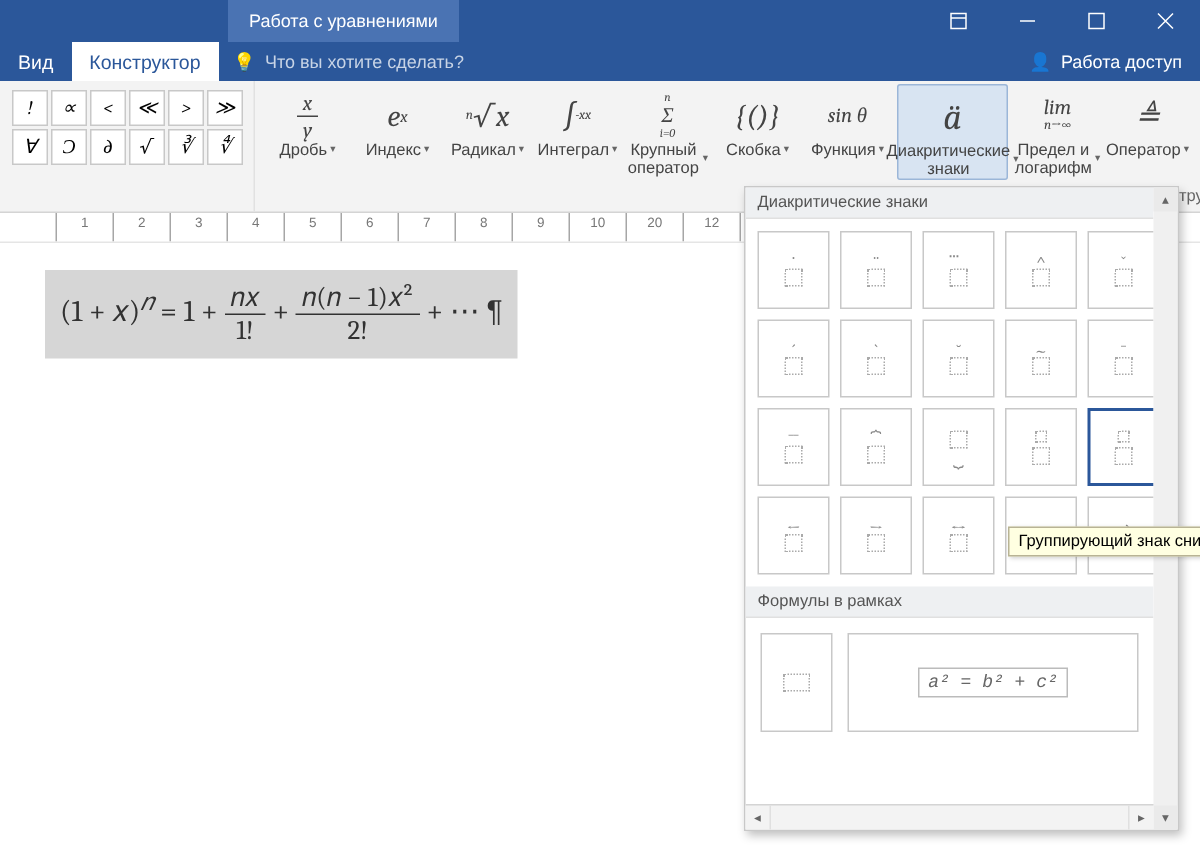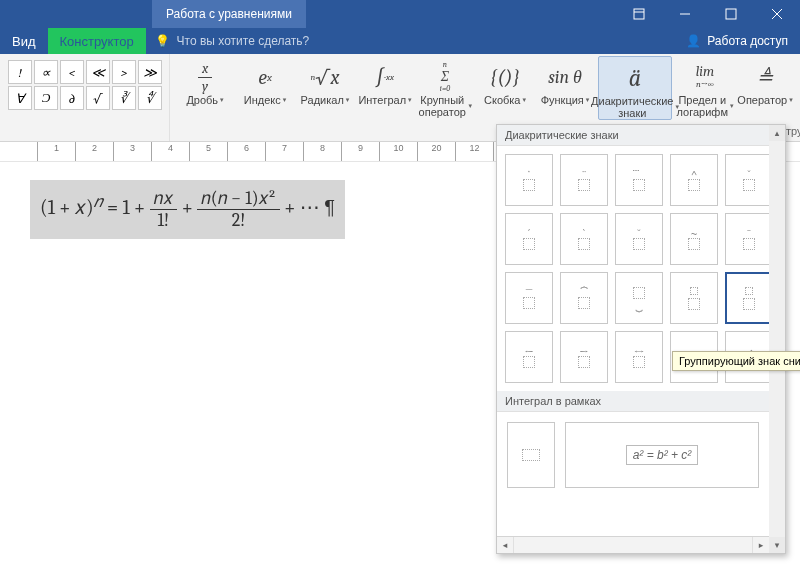--- a/index.html
+++ b/index.html
@@ -7,21 +7,21 @@
 .titlebar { height: 28px; background: #2b579a; color: #fff; display: flex; align-items: stretch; }
 .title-left { flex: 0 0 152px; }
 .title-center { flex: 0 0 auto; background: #4a73b3; display: flex; align-items: center; padding: 0 14px; font-size: 12px; }
 .title-spacer { flex: 1; background: #2b579a; position: relative; }
 .title-spacer::before { content:""; position:absolute; inset:0; background-image: radial-gradient(circle at 60% 40%, transparent 30px, transparent), linear-gradient(transparent, transparent); }
 .winbtns { display: flex; }
 .winbtn { width: 46px; display: flex; align-items: center; justify-content: center; color: #fff; font-size: 12px; }
 .winbtn svg { width: 12px; height: 12px; stroke: #fff; fill: none; stroke-width: 1; }
 .tabs { height: 26px; background: #2b579a; color: #fff; display: flex; align-items: stretch; font-size: 13px; }
 .tab { padding: 0 12px; display: flex; align-items: center; color: #fff; }
-.tab.active { background: #22c55e; color: #2b579a; }
+.tab.active { background: #ffffff; color: #2b579a; }
 .tellme { display: flex; align-items: center; color: #c8d4e6; padding: 0 10px; font-size: 12px; gap: 6px; }
 .share { margin-left: auto; display: flex; align-items: center; gap: 6px; padding: 0 12px; color: #fff; font-size: 12px; }
 .ribbon { height: 88px; background: #f3f3f3; border-bottom: 1px solid #d4d4d4; display: flex; }
 .group { border-right: 1px solid #e1e1e1; display: flex; flex-direction: column; padding: 2px 4px 2px 4px; }
 .group-body { flex: 1; display: flex; align-items: flex-start; gap: 6px; }
 .group-label { font-size: 11px; color: #666; text-align: center; padding-bottom: 2px; }
 .symgrid { display: grid; grid-template-columns: repeat(6, 24px); grid-template-rows: repeat(2, 24px); gap: 2px; padding: 4px; }
 .symcell { border: 1px solid #c8c8c8; background: #fff; display: flex; align-items: center; justify-content: center; font-size: 13px; font-style: italic; font-family: Cambria, serif; }
 .struct-btn { display: flex; flex-direction: column; align-items: center; width: 54px; padding-top: 4px; }
 .struct-btn.wide { width: 74px; }
@@ -45,21 +45,21 @@
 .dd-content { position: absolute; left: 0; top: 0; right: 16px; bottom: 0; overflow: hidden; }
 .dd-sec-head { background: #eef0f2; color: #555; padding: 4px 8px; border-bottom: 1px solid #e0e0e0; }
 .accent-grid { display: grid; grid-template-columns: repeat(5, 48px); gap: 7px 7px; padding: 8px; }
 .accent-cell { height: 52px; border: 1px solid #c8c8c8; display:flex; align-items:center; justify-content:center; font-family: Cambria, serif; color:#888; position:relative;}
 .accent-cell.sel { border: 2px solid #2b579a; }
 .accent-glyph { position: relative; display:flex; flex-direction:column; align-items:center; line-height:1; font-size:10px;}
 .accent-mark { font-size: 12px; color:#888; height:10px;}
 .accent-box { width: 12px; height: 12px; border: 1px dotted #aaa; }
 .accent-box.small { width:8px; height:8px;}
 .frame-grid { display: flex; gap: 10px; padding: 10px; }
-.frame-cell { border: 1px solid #c8c8c8; display:flex; align-items:center; justify-content:center; font-family: Liberation Sans, sans-serif; padding:32px 10px; color:#666; height:48px;}
+.frame-cell { border: 1px solid #c8c8c8; display:flex; align-items:center; justify-content:center; font-family: Liberation Mono, monospace; padding:32px 10px; color:#666; height:48px;}
 .frame-eq { border:1px solid #bbb; padding:2px 6px; font-size:12px; font-style:italic; }
 .tooltip { position: absolute; left: 672px; top: 351px; background: #ffffe1; border: 1px solid #b8b395; font-size: 11px; padding: 3px 6px; white-space: nowrap; box-shadow: 1px 1px 3px rgba(0,0,0,0.2); z-index: 10;}
 .hsbar { height: 17px; border-top: 1px solid #d4d4d4; background: #f3f3f3; position: absolute; left:0; right:16px; bottom:0; display:flex;}
 .hs-btn { width:17px; display:flex; align-items:center; justify-content:center; font-size:9px; color:#666; border-right:1px solid #e0e0e0;}
 .hs-btn:last-child { border-right:none; border-left:1px solid #e0e0e0;}
 .hs-track { flex:1; }
 .struct-icon sup { font-size: 11px; }
 .struct-icon sub { font-size: 11px; }
 .struct-icon.small { font-size: 14px; line-height:1.1;}
 </style>
@@ -172,21 +172,21 @@
           </div>
       </div>
       <div class="struct-btn">
         <div class="struct-icon">{()}</div>
         <div class="struct-lab">
             <span>Скобка</span>
             <span class="caret">▾</span>
           </div>
       </div>
       <div class="struct-btn">
-        <div class="struct-icon" style="font-size:18px;">sin θ</div>
+        <div class="struct-icon" style="font-size:14px;">sin θ</div>
         <div class="struct-lab">
             <span>Функция</span>
             <span class="caret">▾</span>
           </div>
       </div>
       <div class="struct-btn wide active">
         <div class="struct-icon" style="font-size:24px;">ä</div>
         <div class="struct-lab">
             <span>Диакритические знаки</span>
             <span class="caret">▾</span>
@@ -384,21 +384,21 @@
             <div class="accent-box"></div>
           </div>
         </div>
         <div class="accent-cell">
           <div class="accent-glyph">
             <div class="accent-mark">⇀</div>
             <div class="accent-box"></div>
           </div>
         </div>
       </div>
-    <div class="dd-sec-head">Интеграл в рамках</div>
+    <div class="dd-sec-head">Формулы в рамках</div>
     <div class="frame-grid">
       <div class="frame-cell" style="width:48px;">
           <span style="border:1px dotted #aaa; width:18px; height:12px; display:inline-block;"></span>
         </div>
       <div class="frame-cell" style="flex:1;">
           <span class="frame-eq">a² = b² + c²</span>
         </div>
     </div>
   </div>
   <div class="dd-scroll">

